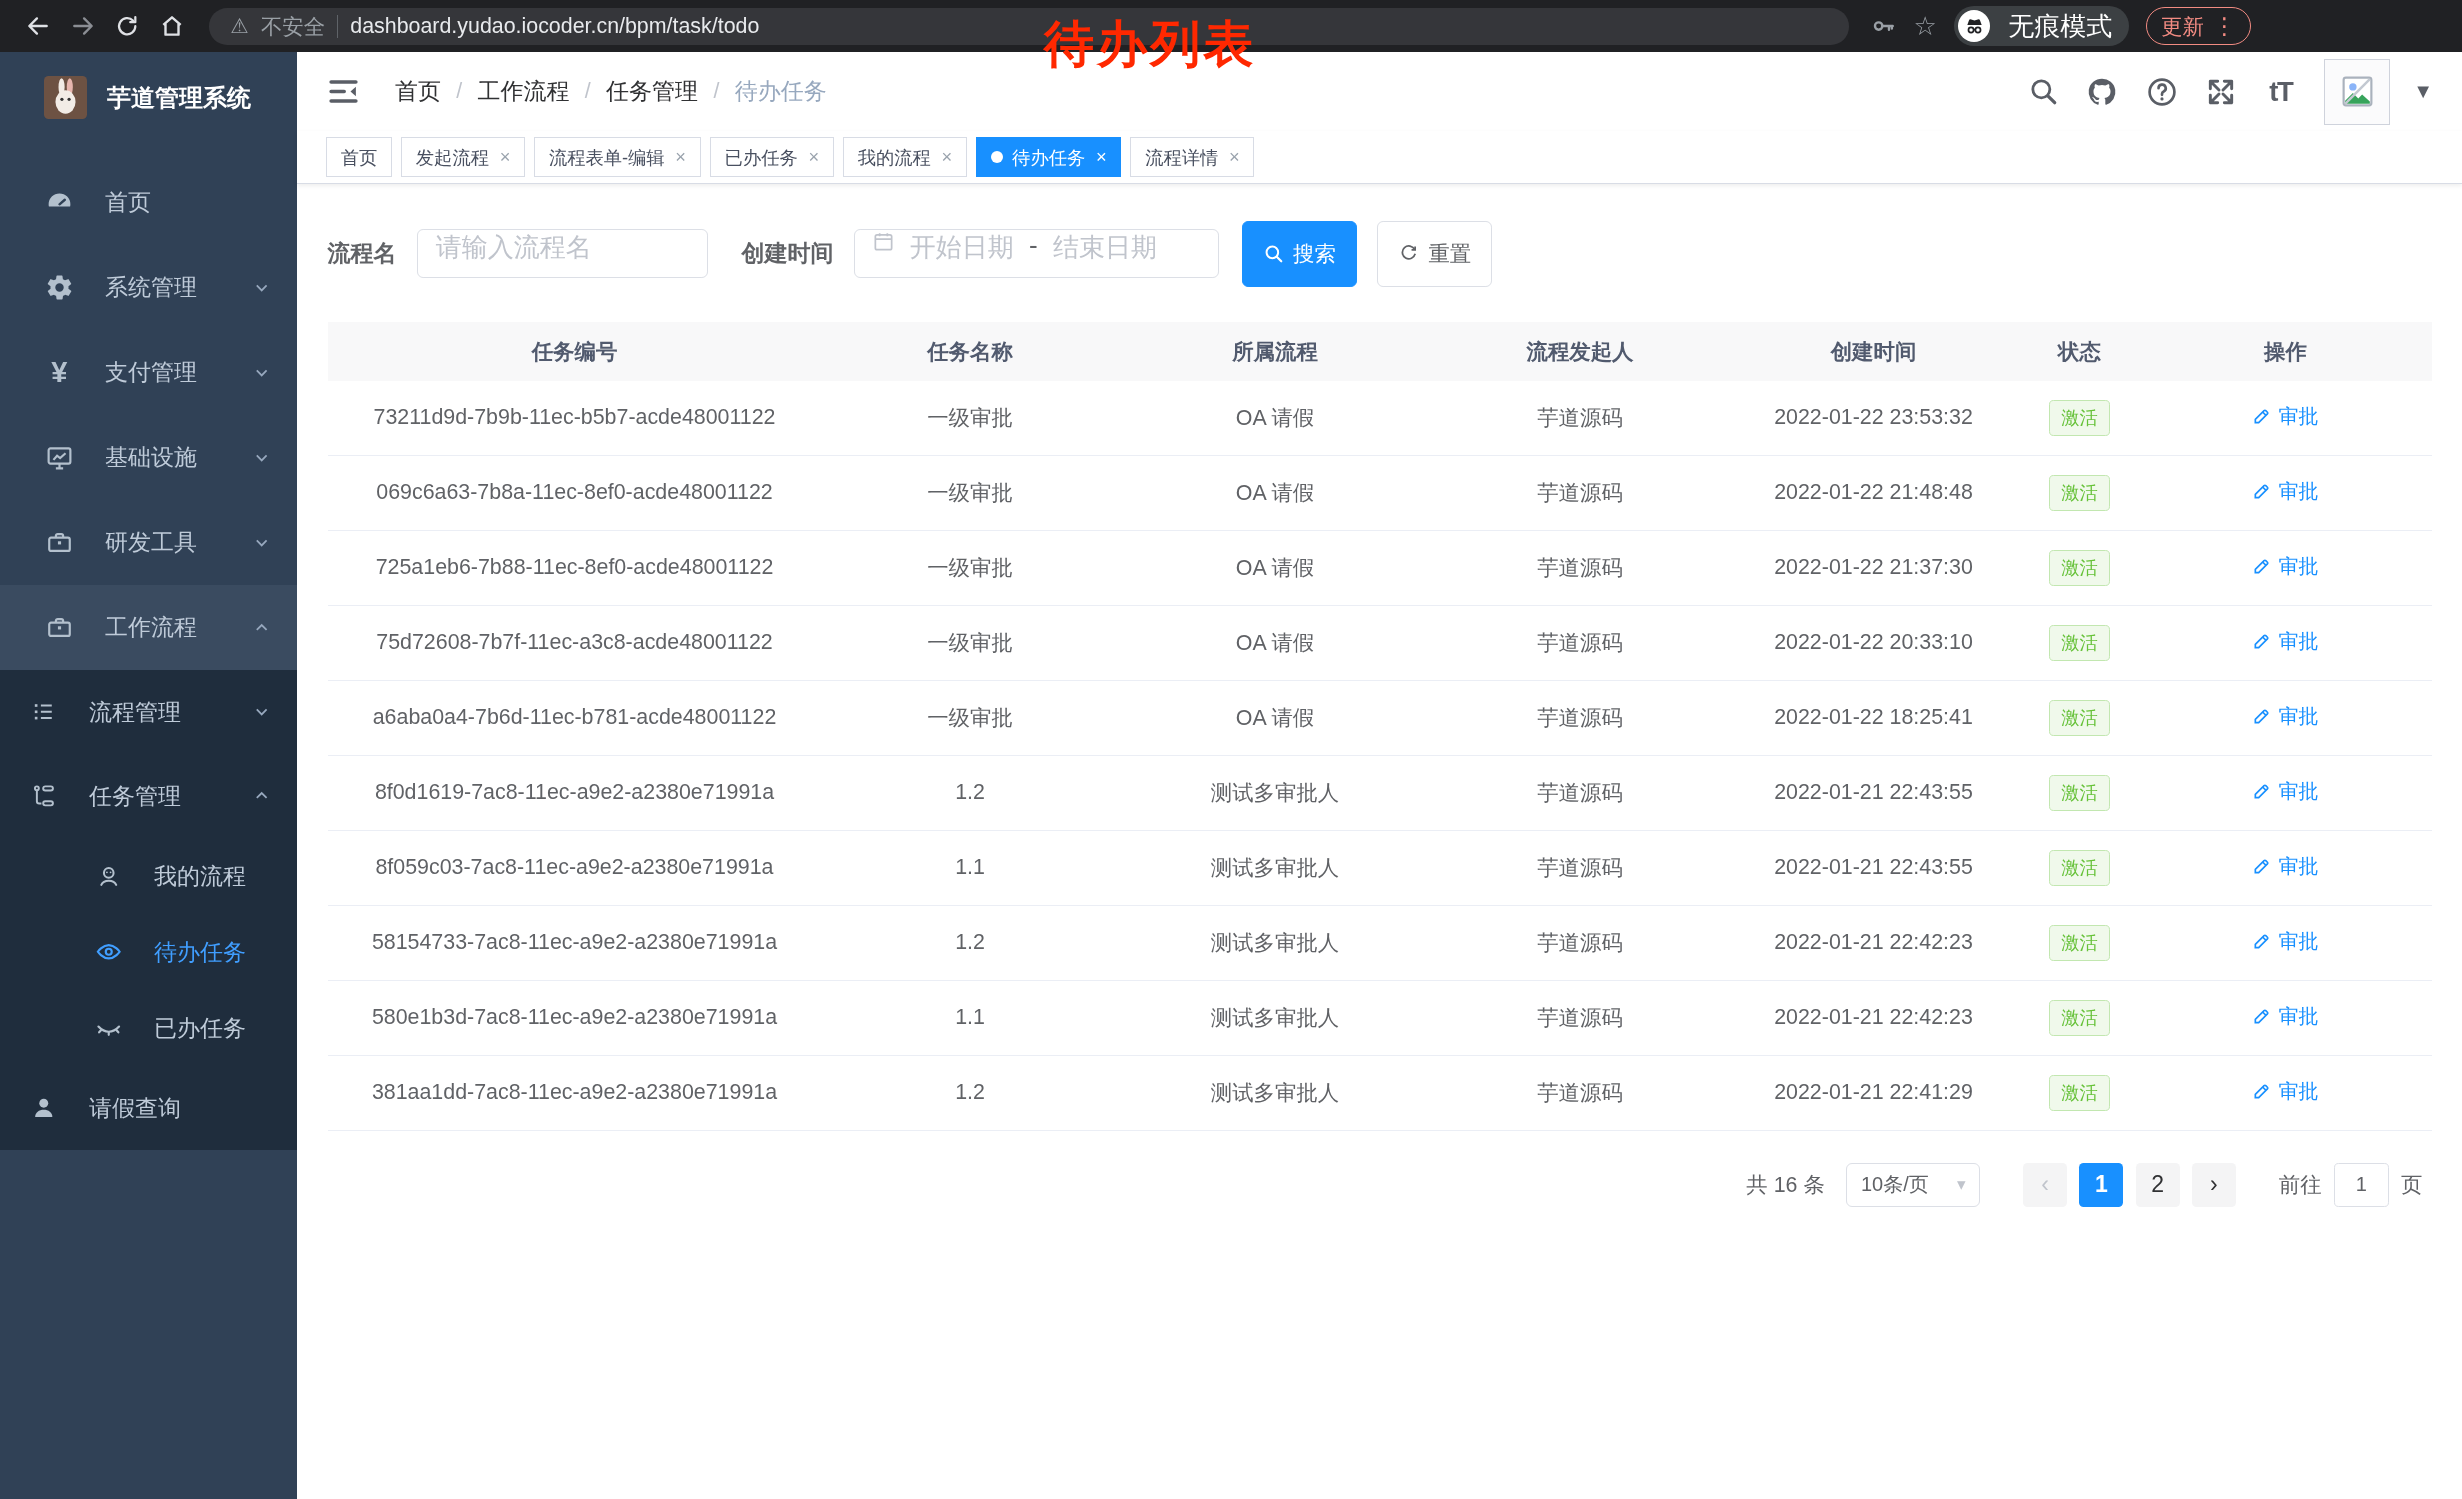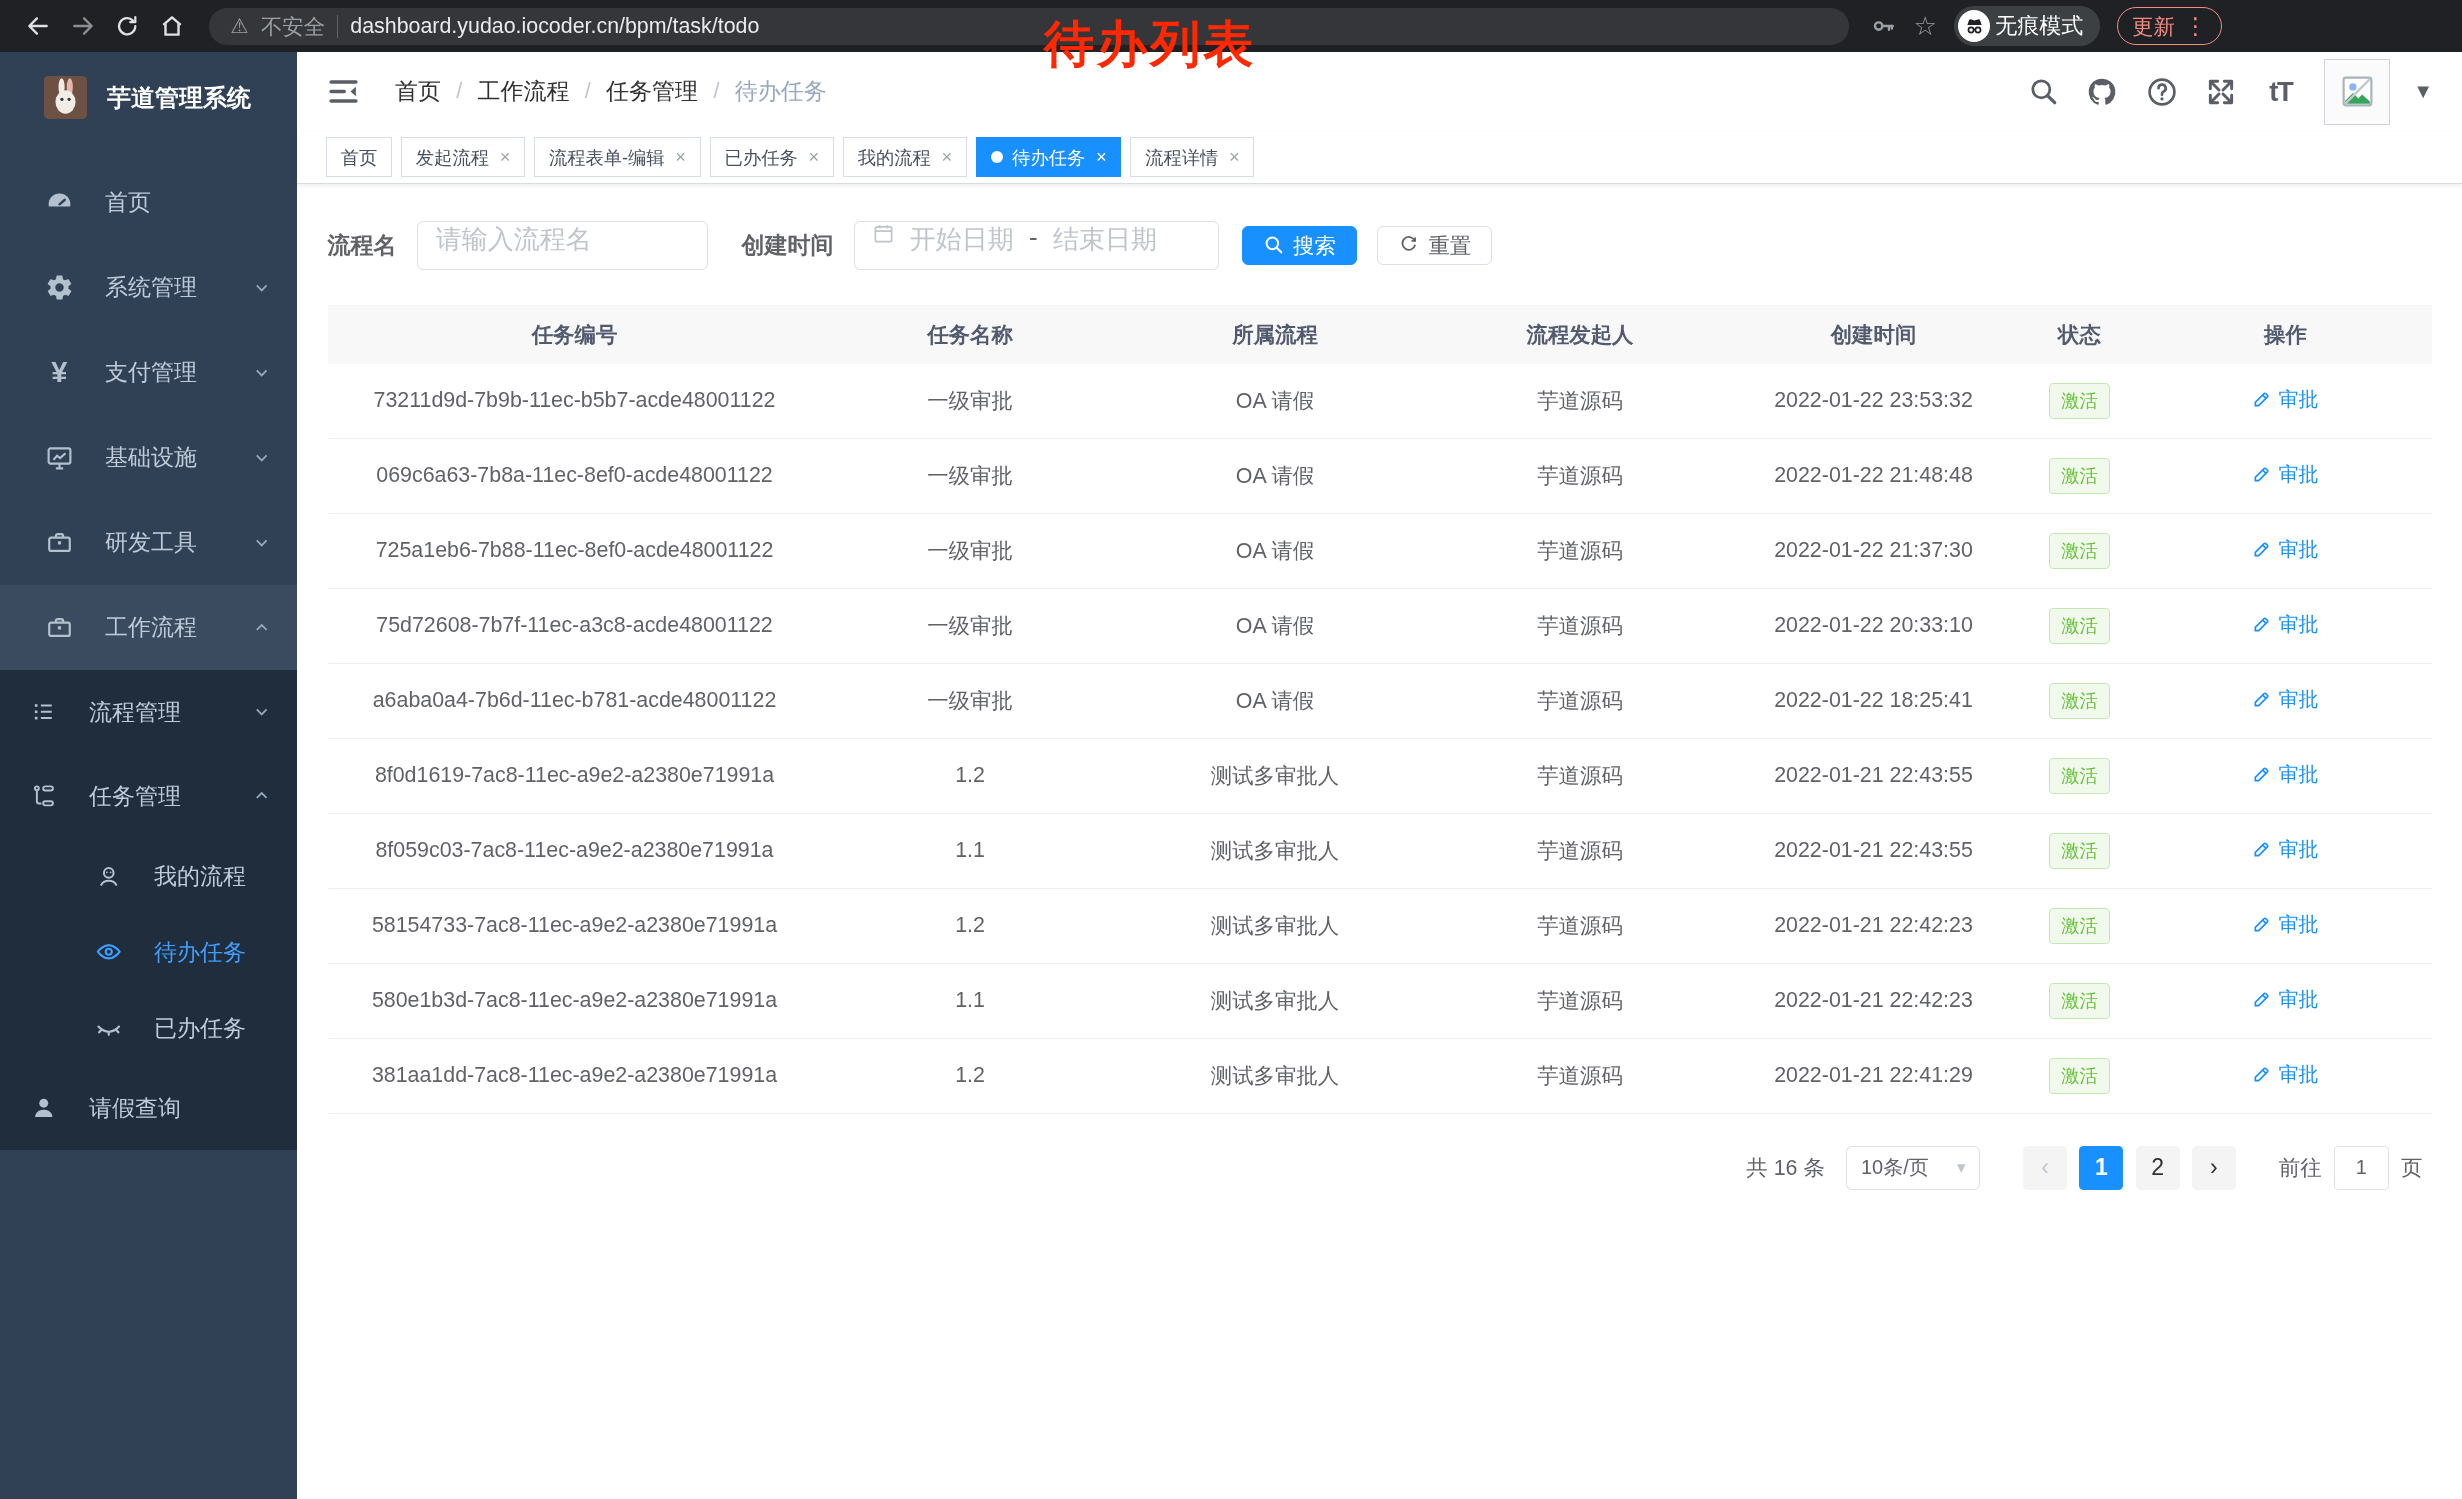--- a/index.html
+++ b/index.html
@@ -19,21 +19,21 @@
   .nav-ic.dim { color:#8b8e94; }
   .url-pill { height:37px; background:#35363a; border-radius:18.3px; display:flex; align-items:center;
     padding:0 21.4px; margin-left:12.2px; width:1640px; gap:12.2px; }
   .warn-ic { color:#9aa0a6; font-size:20.6px; }
   .security-label { color:#9aa0a6; font-size:21.4px; white-space:nowrap; }
   .pill-sep { width:0.8px; height:23px; background:#5f6368; }
   .url-text { color:#e8eaed; font-size:21.4px; white-space:nowrap; }
   .bar-right { display:flex; align-items:center; gap:17px; margin-left:17px; }
   .bar-ic { color:#9aa0a6; font-size:26px; display:flex; align-items:center; }
   .incognito { height:40px; background:#3c4043; border-radius:20px; display:flex; align-items:center;
-    gap:5px; padding:0 17px 0 4.6px; color:#fff; font-size:22px; white-space:nowrap; }
+    gap:18px; padding:0 17px 0 4.6px; color:#fff; font-size:26px; white-space:nowrap; }
   .incog-circ { width:32px; height:32px; border-radius:50%; background:#fff; display:flex;
     align-items:center; justify-content:center; }
   .update-btn { height:38px; border:1.5px solid #f28b82; border-radius:20.6px; color:#f28b82;
     font-size:21.4px; display:flex; align-items:center; gap:9.2px; padding:0 13.7px; white-space:nowrap; }
   .kebab { font-size:23px; letter-spacing:0; }
 
   .annotation { position:absolute; left:1044px; top:10.7px; z-index:60;
     font-size:50px; font-weight:700; color:#ff2800; letter-spacing:3.1px; white-space:nowrap; }
 
   
@@ -87,21 +87,21 @@
   .content { flex:1; padding:27.5px 30.5px 0 30.5px; }
   .filter-bar { display:flex; align-items:center; margin-top:9.2px; }
   .f-label { font-size:23px; font-weight:700; color:#606266; white-space:nowrap; }
   .input { height:49px; border:0.8px solid #dcdfe6; border-radius:6.1px; background:#fff;
     display:flex; font-size:26px; color:#c0c4cc; }
   .name-input { width:291px; padding:0 18.3px; margin-left:20px; }
   .time-label { margin-left:34px; }
   .date-input { width:365px; padding:0 17px; margin-left:20px; gap:15.3px; }
   .date-input .cal { color:#c0c4cc; width:23px; height:23px; flex-shrink:0; }
   .range-sep { color:#606266; }
-  .btn { height:39px; border-radius:6.1px; font-size:21.4px; display:flex; align-items:center;
+  .btn { height:66px; border-radius:6.1px; font-size:21.4px; display:flex; align-items:center;
     gap:9.2px; padding:0 20px; cursor:pointer; white-space:nowrap; }
   .btn-primary { background:#1890ff; border:0.8px solid #1890ff; color:#fff; margin-left:23px; }
   .btn-plain { background:#fff; border:0.8px solid #dcdfe6; color:#606266; margin-left:20px; }
 
   
   .table { margin-top:35px; width:2104px; }
   .t-head { display:flex; align-items:center; height:59px; background:#f8f8f9;
     color:#515a6e; font-weight:700; font-size:21.4px; }
   .t-row { display:flex; align-items:center; height:75px; border-bottom:0.8px solid #ebeef5;
     font-size:21.4px; color:#606266; background:#fff; }

